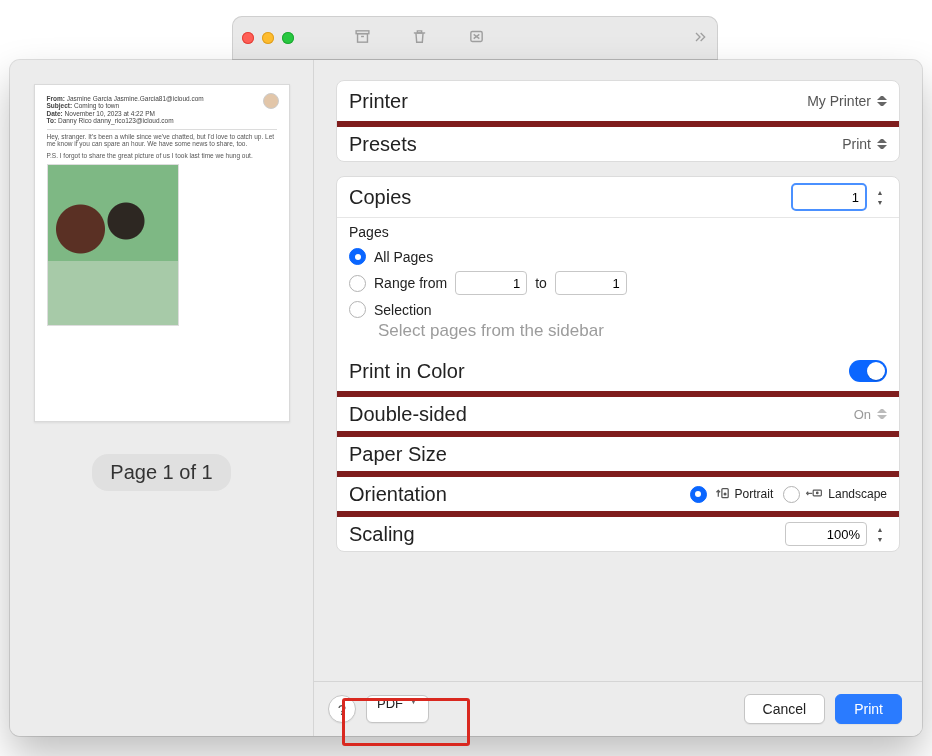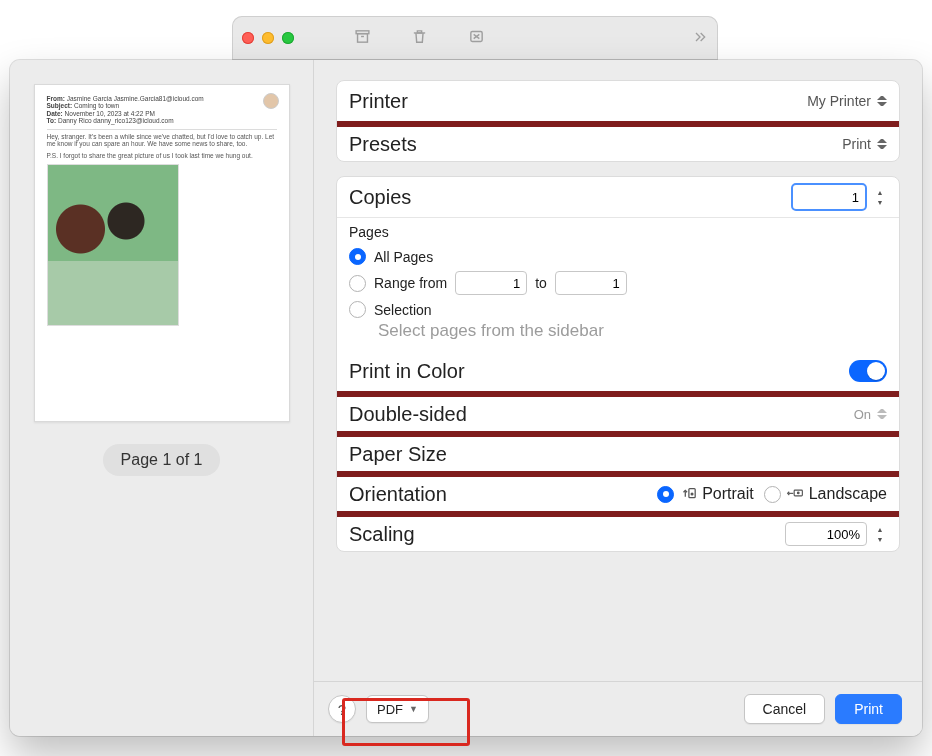--- a/index.html
+++ b/index.html
@@ -109,26 +109,26 @@
   .thumb-photo{
     margin-top:5px;
     width:130px;height:160px;
     background:
       radial-gradient(circle at 25% 40%, #5a3024 0 24px, transparent 25px),
       radial-gradient(circle at 60% 35%, #2d2722 0 18px, transparent 19px),
       linear-gradient(180deg,#7eb884 0 60%, #a7caa8 60% 100%);
     border:1px solid #ddd;
   }
   .page-indicator{
-    margin-top:22px;
+    margin-top:32px;
     background:#e0e0e0;
     color:#333;
     padding:7px 18px;
     border-radius:16px;
-    font-size:16px;
+    font-size:20px;
   }
 
   
   .settings-pane{
     flex:1;
     display:flex;
     flex-direction:column;
     background:#ececec;
   }
   .settings-scroll{
@@ -238,21 +238,21 @@
   .toggle{
     width:38px;height:22px;border-radius:11px;background:#0a66ff;position:relative;cursor:pointer;
   }
   .toggle::after{
     content:"";position:absolute;right:2px;top:2px;width:18px;height:18px;background:#fff;border-radius:50%;
     box-shadow:0 1px 1px rgba(0,0,0,.2);
   }
 
   
   .orient-group{display:flex;align-items:center;gap:10px;}
-  .orient-opt{display:flex;align-items:center;gap:5px;font-size:16px;}
+  .orient-opt{display:flex;align-items:center;gap:5px;font-size:12px;}
   .orient-icon{width:18px;height:16px;display:inline-block;color:#555;}
 
   
   .scale-input{
     width:68px;height:22px;border:1px solid #c7c7c7;border-radius:4px;
     text-align:right;padding:0 6px;font-size:13px;background:#fff;
   }
 
   
   .disclosure{
@@ -278,21 +278,21 @@
     width:26px;height:26px;border-radius:50%;
     border:1px solid #c5c5c5;background:#fff;
     display:flex;align-items:center;justify-content:center;
     font-size:15px;color:#555;cursor:pointer;
     box-shadow:0 1px 1px rgba(0,0,0,.05);
   }
   .pdf-btn{
     margin-left:10px;
     height:26px;padding:0 10px;
     border:1px solid #c5c5c5;background:#fff;border-radius:6px;
-    display:flex;align-items:center;gap:6px;
+    display:flex;gap:6px;
     font-size:13px;cursor:pointer;
     box-shadow:0 1px 1px rgba(0,0,0,.05);
   }
   .pdf-btn .caret{font-size:9px;color:#666;}
   .footer-spacer{flex:1;}
   .btn{
     height:28px;padding:0 18px;border-radius:6px;font-size:14px;cursor:pointer;
     display:flex;align-items:center;justify-content:center;
     border:1px solid #c5c5c5;background:#fff;color:#222;
     box-shadow:0 1px 1px rgba(0,0,0,.05);

